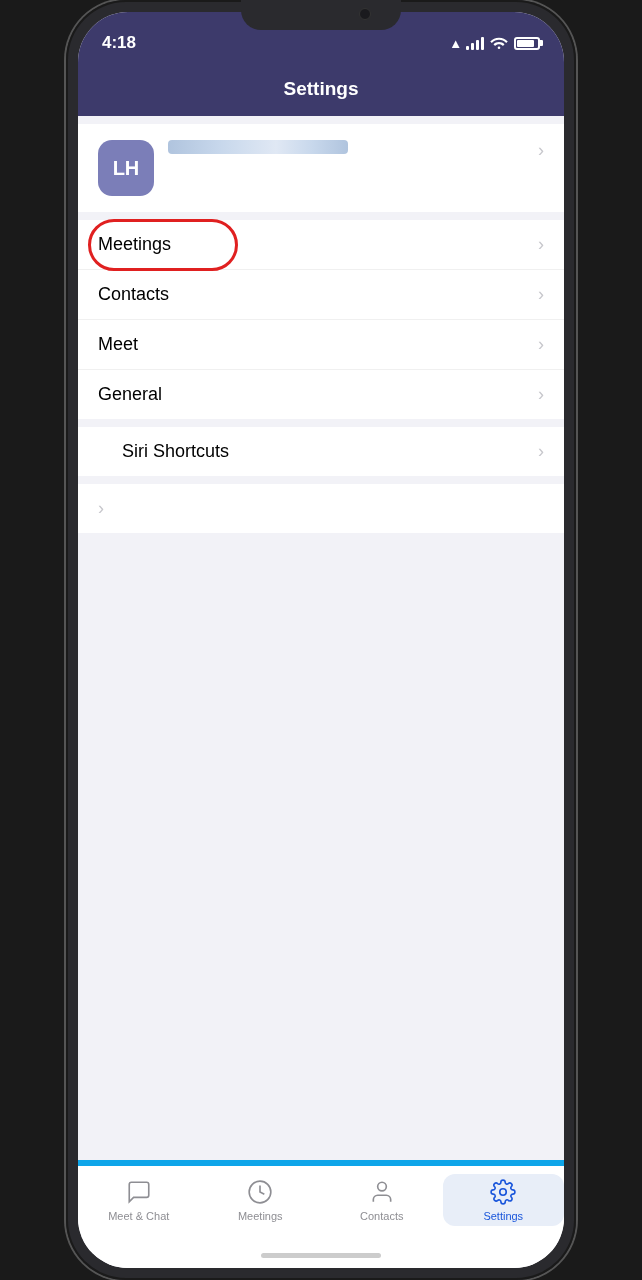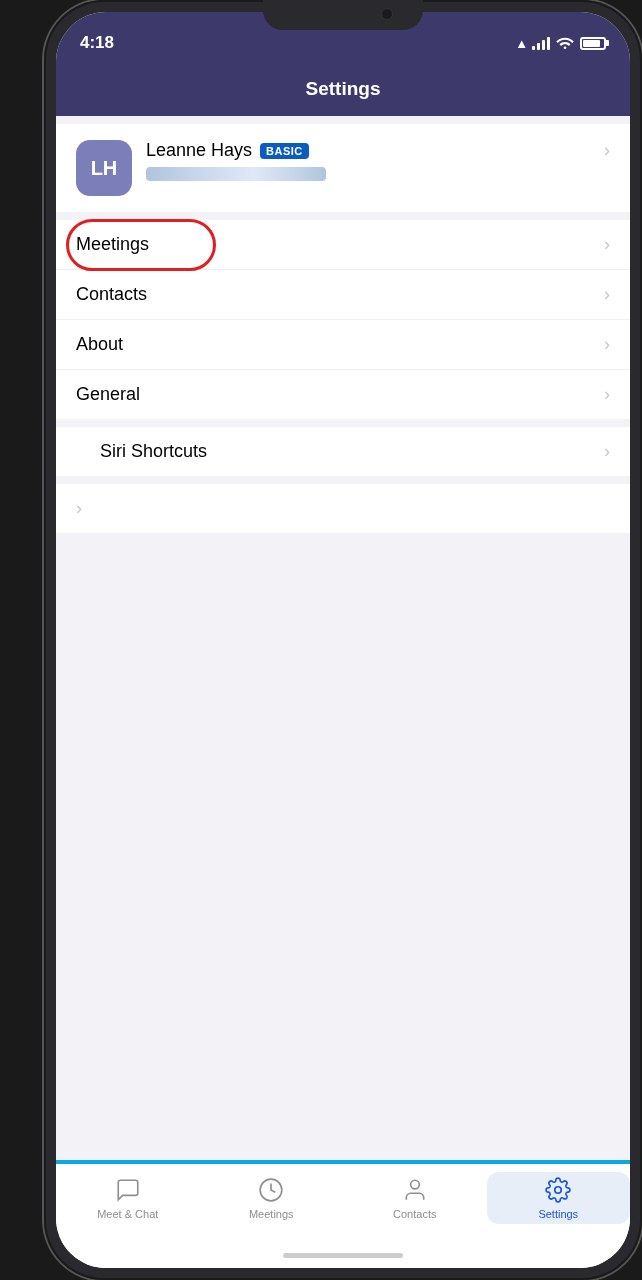--- a/index.html
+++ b/index.html
@@ -10,28 +10,27 @@
       height: 1280px;
       background: #1a1a1a;
       display: flex;
       justify-content: center;
       align-items: center;
       font-family: -apple-system, 'SF Pro Display', 'Helvetica Neue', Arial, sans-serif;
       overflow: hidden;
     }
 
     .phone-frame {
-      width: 642px;
+      width: 510px;
       height: 1280px;
       background: #2a2a2e;
       border-radius: 60px;
       position: relative;
       box-shadow: 0 0 0 2px #555, inset 0 0 0 2px #1a1a1a;
       overflow: hidden;
-      margin-left: 44px;
     }
 
     
     .phone-frame::before {
       content: '';
       position: absolute;
       left: -4px;
       top: 200px;
       width: 4px;
       height: 60px;
@@ -295,21 +294,21 @@
       text-align: center;
       padding: 20px 30px;
       color: #8e8e93;
       font-size: 14px;
       line-height: 1.5;
     }
 
     
     .tab-bar {
       background: white;
-      border-top: 4px solid #0ea5e9;
+      border-top: 6px solid #0ea5e9;
       height: 82px;
       display: flex;
       align-items: flex-start;
       padding-top: 8px;
       flex-shrink: 0;
     }
 
     .tab-item {
       flex: 1;
       display: flex;
@@ -410,24 +409,20 @@
       <span class="nav-title">Settings</span>
     </div>
 
     <div class="content">
 
       <div class="spacer-section"></div>
       <div class="section">
         <div class="profile-row">
           <div class="avatar">LH</div>
           <div class="profile-info">
-            <div class="profile-name-row">
-              <span class="profile-name">Leanne Hays</span>
-              <span class="badge-basic">BASIC</span>
-            </div>
             <div class="profile-email-blur"></div>
           </div>
           <span class="chevron">›</span>
         </div>
       </div>
 
       <div class="menu-section">
 
         <div class="menu-item" style="position:relative;">
           <span class="menu-label">Meetings</span>
@@ -435,21 +430,21 @@
 
           <div class="meetings-circle"></div>
         </div>
 
         <div class="menu-item">
           <span class="menu-label">Contacts</span>
           <span class="chevron">›</span>
         </div>
 
         <div class="menu-item">
-          <span class="menu-label">About</span>
+          <span class="menu-label">Meet</span>
           <span class="chevron">›</span>
         </div>
 
         <div class="menu-item" style="border-bottom:none;gap:29px;">
           <span class="menu-label">General</span>
           <span class="chevron">›</span>
         </div>
       </div>
 
       <div class="menu-section">

